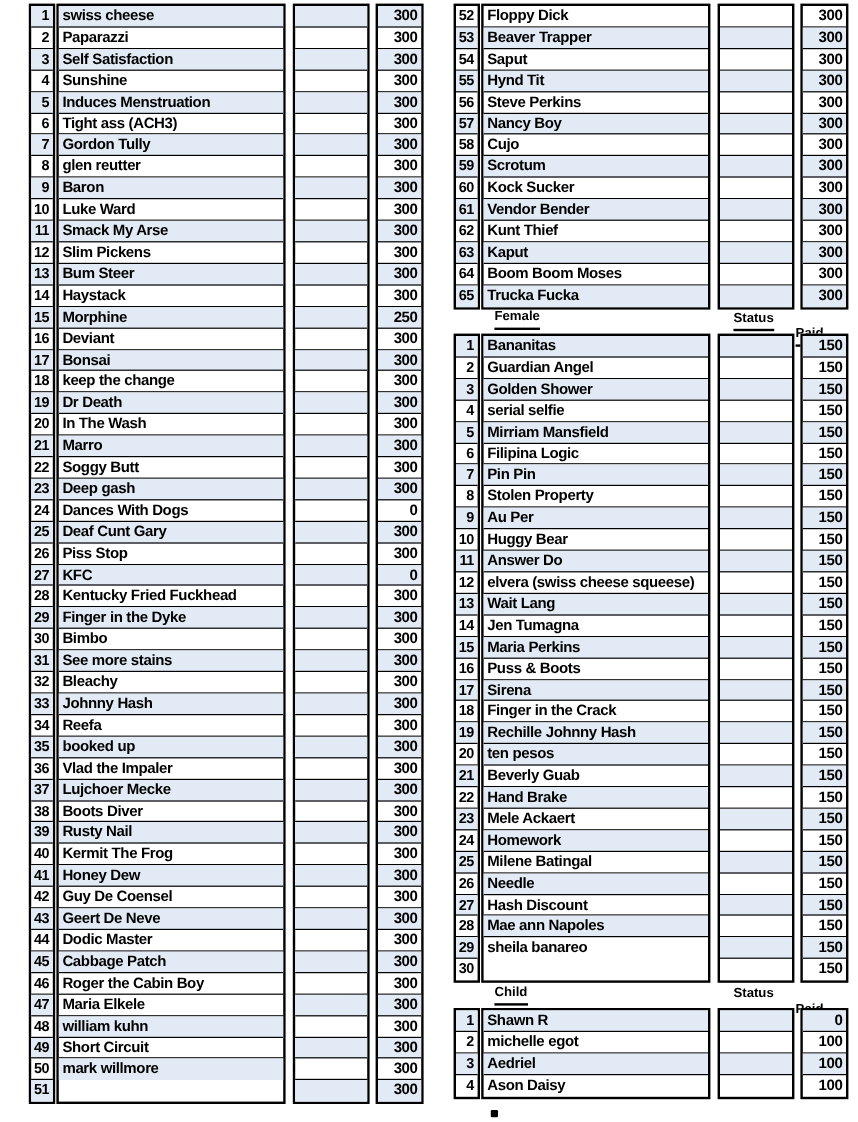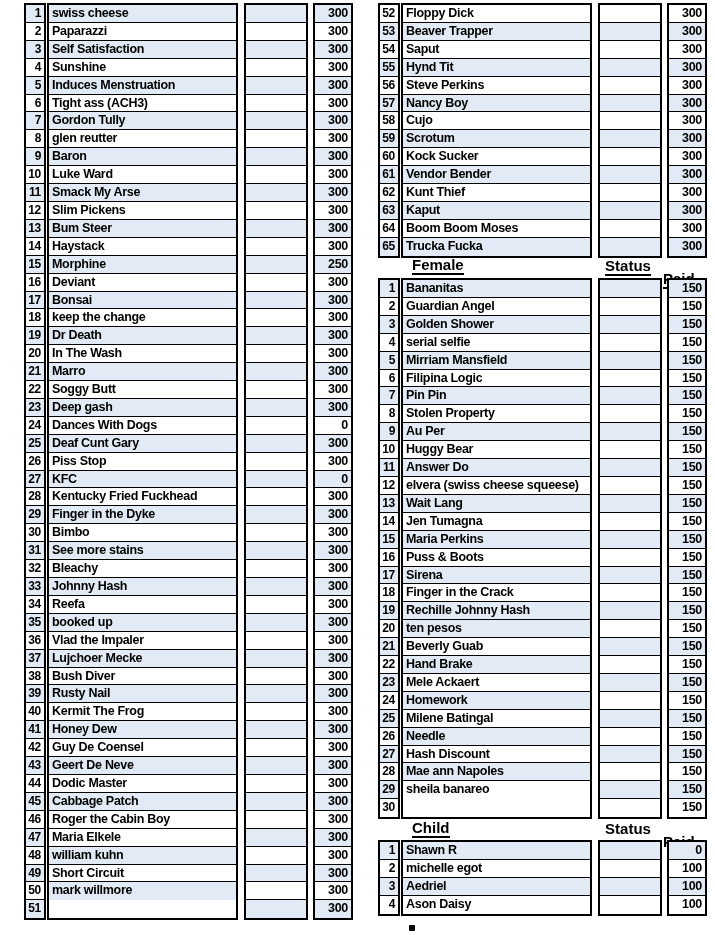--- a/index.html
+++ b/index.html
@@ -17,21 +17,21 @@
   .cell{
     height:17.92px;box-sizing:border-box;border-bottom:1px solid #000;
     line-height:16.6px;font-size:12.5px;letter-spacing:-0.3px;
     white-space:nowrap;overflow:hidden;
   }
   .cell:last-child{border-bottom:none;}
   .band{background:var(--band,#e2ebf5);}
   .col-num .cell{text-align:right;padding-right:3px;font-size:12px;}
   .col-name .cell{padding-left:3px;}
   .col-paid .cell{text-align:right;padding-right:3px;}
-  .sec-header{position:absolute;width:329px;height:21px;font-size:15px;}
+  .sec-header{position:absolute;width:329px;height:21px;font-size:11px;}
   .sh-title{position:absolute;left:34px;top:1px;display:inline-block;line-height:15px;}
   .sh-status{position:absolute;left:250px;top:2px;transform:translateX(-50%);display:inline-block;line-height:15px;}
   .sh-paid{position:absolute;left:285px;top:2px;display:inline-block;line-height:15px;margin-top:13px;}
   .u{border-bottom:2px solid #000;padding-bottom:1px;}
   .title-clip{position:absolute;top:0;height:3px;width:220px;overflow:hidden;}
   .title-clip .sh-title{position:static;display:inline-block;margin-left:33px;margin-top:-15px;font-size:13.5px;line-height:15px;}
   .frag{position:absolute;background:#000;border-radius:1px;}
 </style>
 </head>
 <body style="--band: #e2ebf5;">
@@ -128,21 +128,21 @@
       <div class="cell">Kentucky Fried Fuckhead</div>
       <div class="cell band">Finger in the Dyke</div>
       <div class="cell">Bimbo</div>
       <div class="cell band">See more stains</div>
       <div class="cell">Bleachy</div>
       <div class="cell band">Johnny Hash</div>
       <div class="cell">Reefa</div>
       <div class="cell band">booked up</div>
       <div class="cell">Vlad the Impaler</div>
       <div class="cell band">Lujchoer Mecke</div>
-      <div class="cell">Bush Diver</div>
+      <div class="cell">Boots Diver</div>
       <div class="cell band">Rusty Nail</div>
       <div class="cell">Kermit The Frog</div>
       <div class="cell band">Honey Dew</div>
       <div class="cell">Guy De Coensel</div>
       <div class="cell band">Geert De Neve</div>
       <div class="cell">Dodic Master</div>
       <div class="cell band">Cabbage Patch</div>
       <div class="cell">Roger the Cabin Boy</div>
       <div class="cell">Maria Elkele</div>
       <div class="cell band">william kuhn</div>

